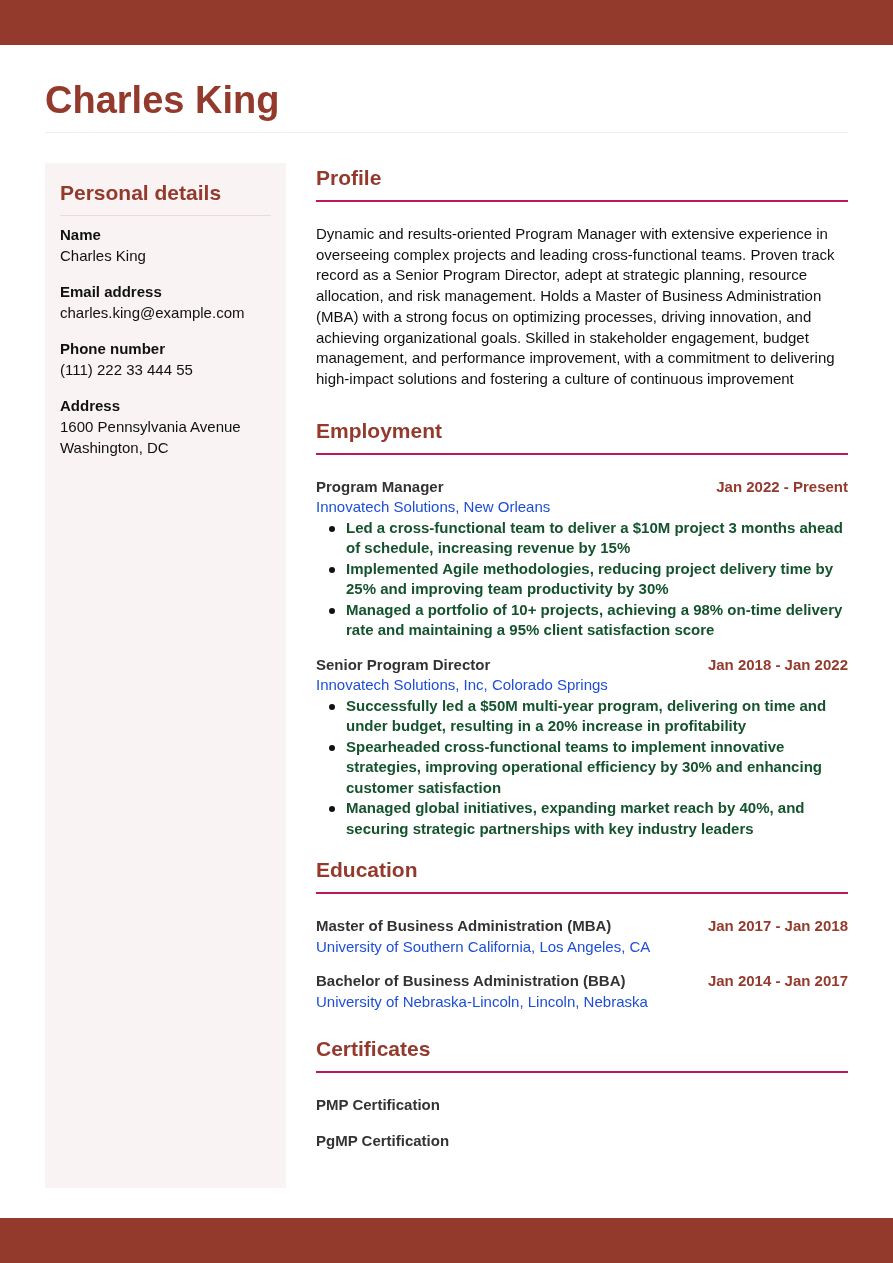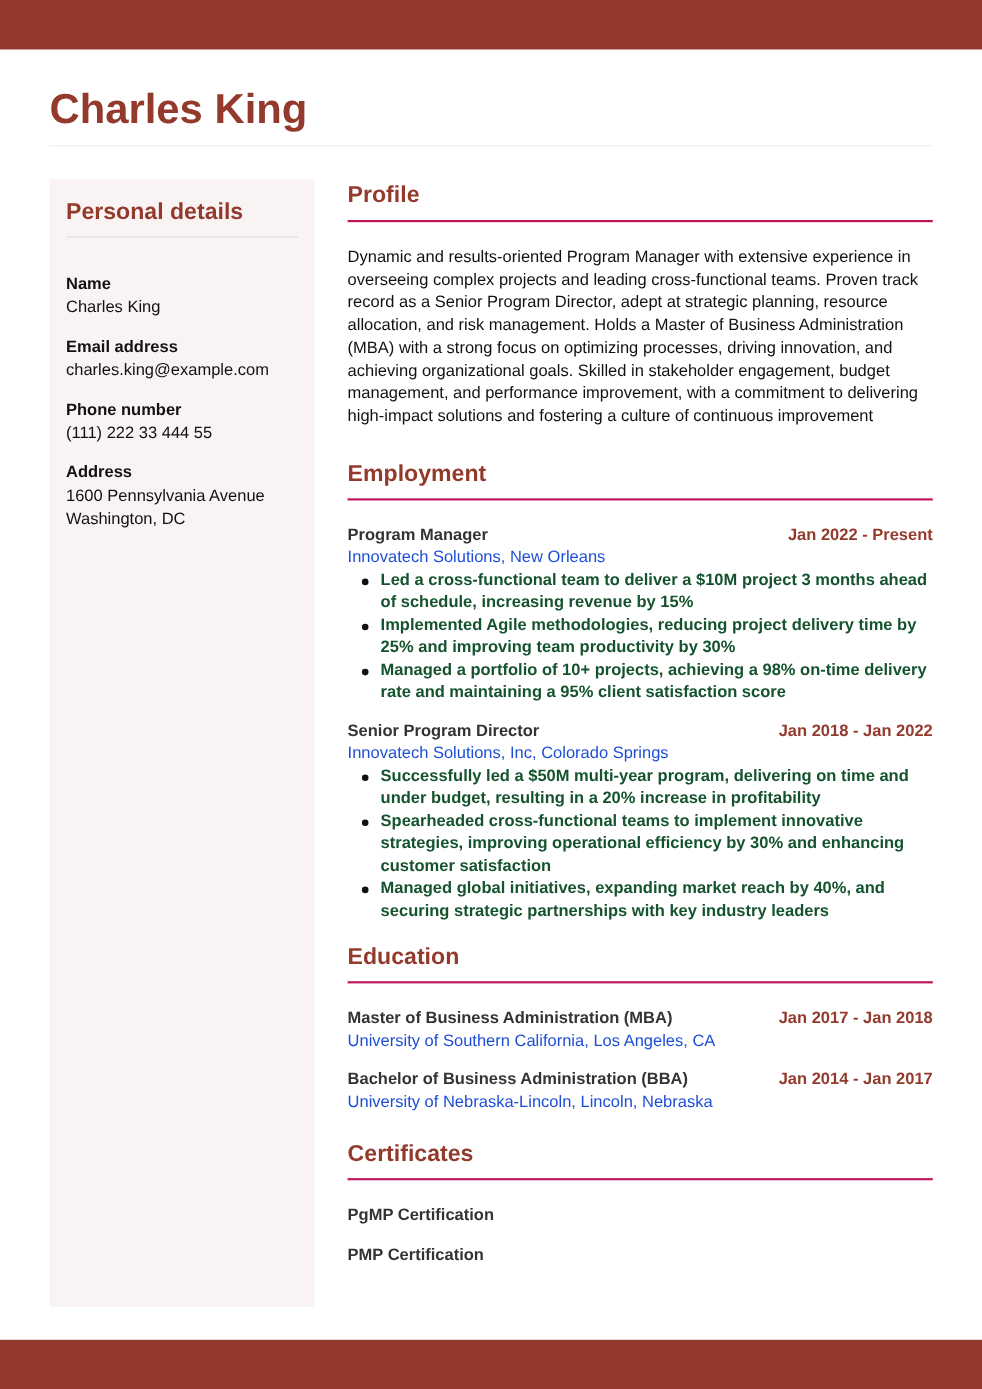--- a/index.html
+++ b/index.html
@@ -4,21 +4,21 @@
 <style>
   * { box-sizing: border-box; margin: 0; padding: 0; }
   html, body { width: 893px; height: 1263px; background: #ffffff; overflow: hidden; }
   body { font-family: "Liberation Sans", sans-serif; color: #222222; position: relative; }
   .topbar { position: absolute; left: 0; top: 0; width: 893px; height: 45px; background: #933a2d; }
   .bottombar { position: absolute; left: 0; top: 1218px; width: 893px; height: 45px; background: #933a2d; }
   .name { position: absolute; left: 45px; top: 78px; font-size: 38px; font-weight: bold; color: #933a2d; line-height: 44px; }
   .name-rule { position: absolute; left: 45px; top: 132px; width: 803px; height: 1px; background: #eeeeee; }
 
   .sidebar { position: absolute; left: 45px; top: 163px; width: 241px; height: 1025px; background: #f9f3f3; padding: 17px 15px 0 15px; }
-  .sidebar h2 { font-size: 21px; font-weight: bold; color: #933a2d; line-height: 26px; padding-bottom: 9px; border-bottom: 1px solid #e6dede; margin-bottom: 32px; }
+  .sidebar h2 { font-size: 21px; font-weight: bold; color: #933a2d; line-height: 26px; padding-bottom: 9px; border-bottom: 1px solid #e6dede; margin-bottom: 8px; }
   .pd-item { margin-bottom: 15px; }
   .pd-label { font-size: 15px; font-weight: bold; color: #111111; line-height: 21px; }
   .pd-value { font-size: 15px; color: #111111; line-height: 21px; }
 
   .main { position: absolute; left: 316px; top: 163px; width: 532px; }
   .section-title { font-size: 21px; font-weight: bold; color: #933a2d; line-height: 30px; padding-bottom: 7px; border-bottom: 2px solid #be185d; margin-bottom: 22px; }
   .profile-text { font-size: 15px; line-height: 20.7px; color: #111111; margin-bottom: 26px; }
   .entry { margin-bottom: 14px; }
   .entry-head { display: flex; justify-content: space-between; align-items: baseline; gap: 20px; }
   .entry-title { font-size: 15px; font-weight: bold; color: #333333; line-height: 20.5px; }
@@ -109,18 +109,18 @@
       <div class="entry-head">
         <span class="entry-title">Bachelor of Business Administration (BBA)</span>
         <span class="entry-date">Jan 2014 - Jan 2017</span>
       </div>
       <div class="entry-sub">University of Nebraska-Lincoln, Lincoln, Nebraska</div>
     </div>
   </section>
 
   <section>
     <h2 class="section-title">Certificates</h2>
+    <div class="cert">PMP Certification</div>
     <div class="cert">PgMP Certification</div>
-    <div class="cert">PMP Certification</div>
   </section>
 </main>
 
 <div class="bottombar"></div>
 
 </body></html>

